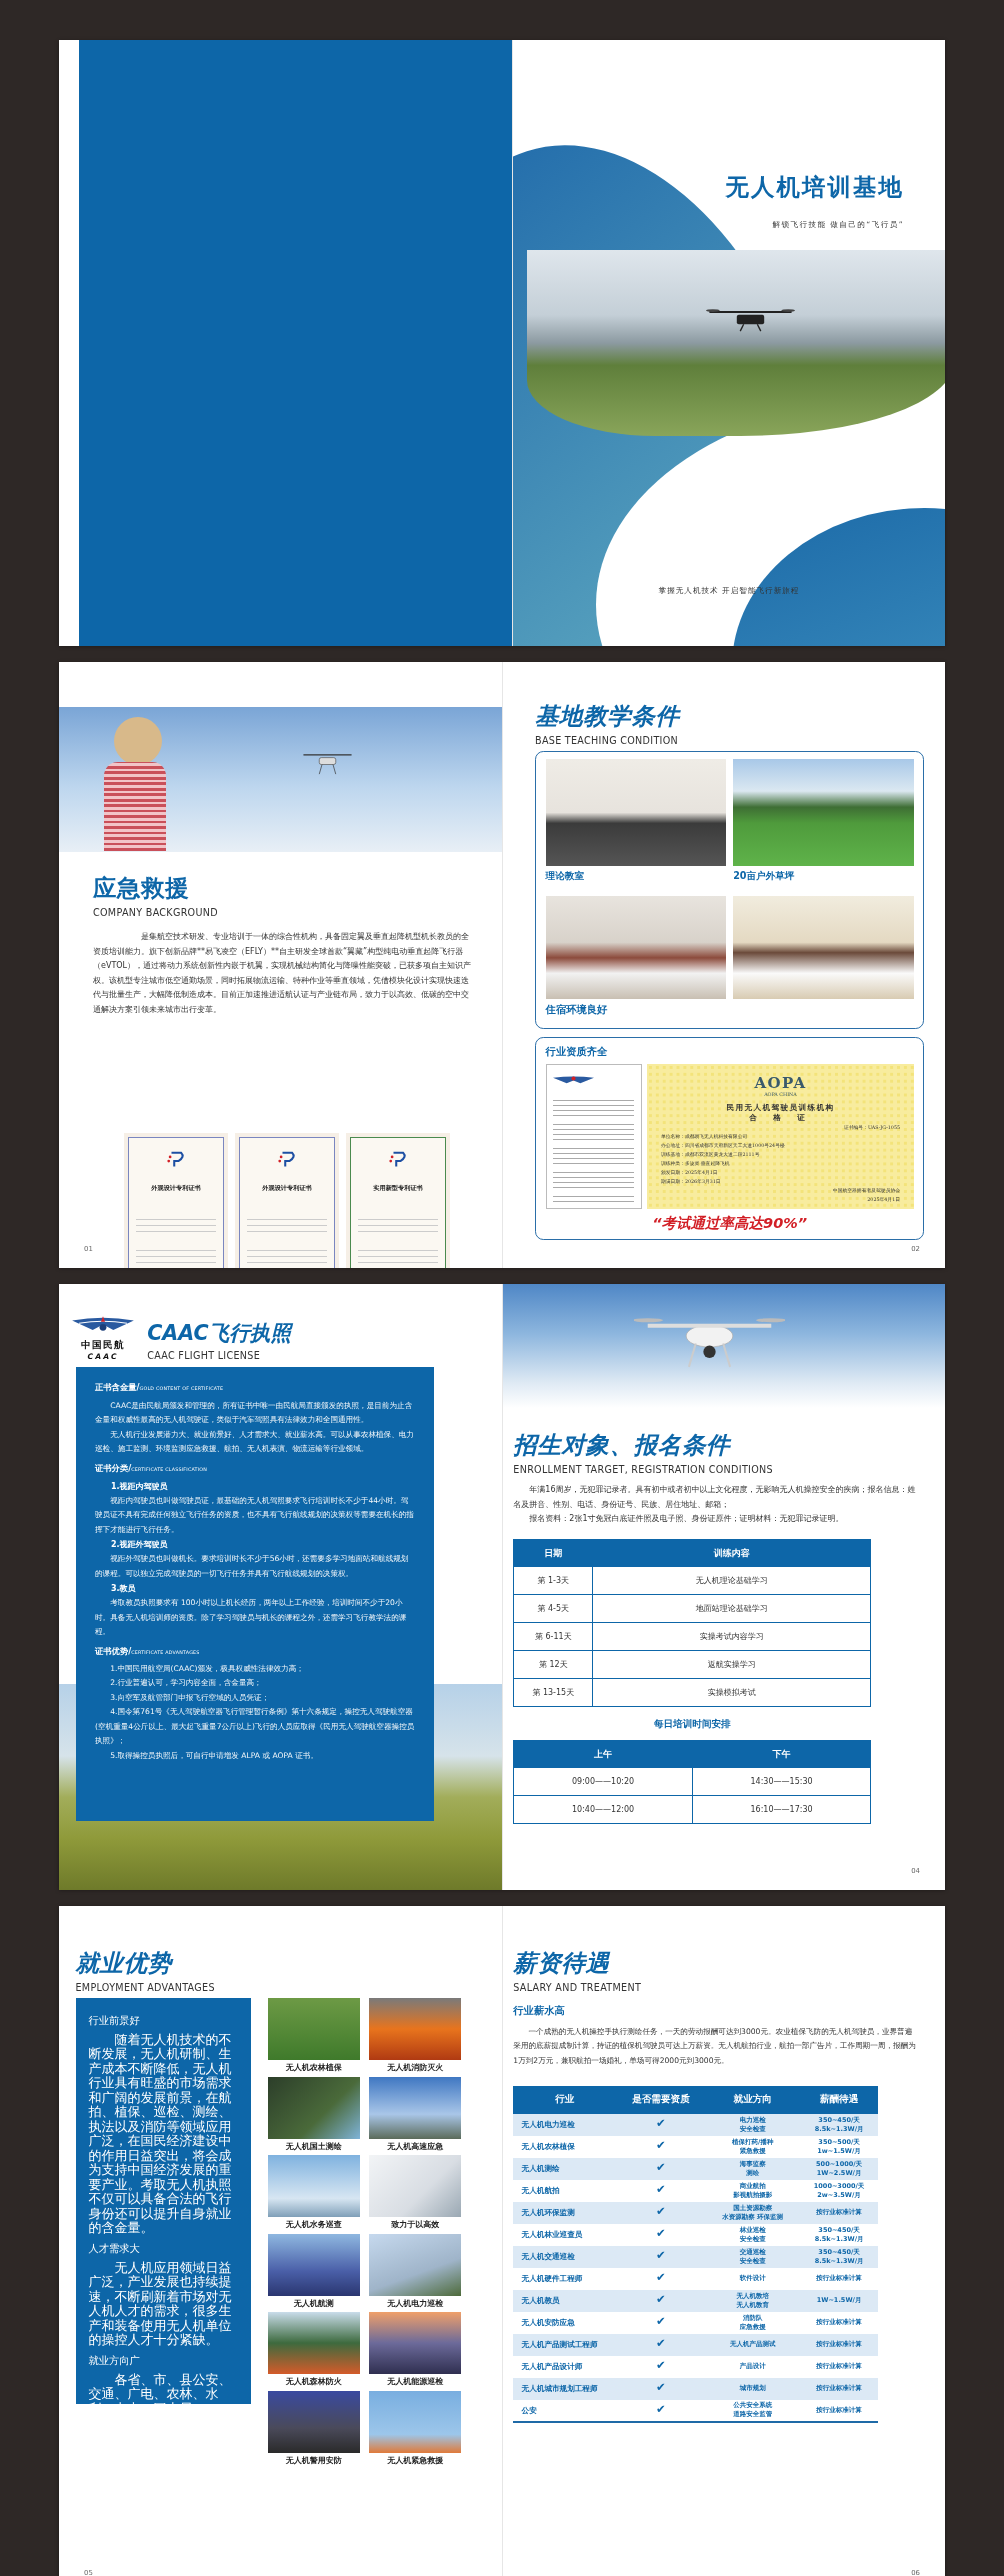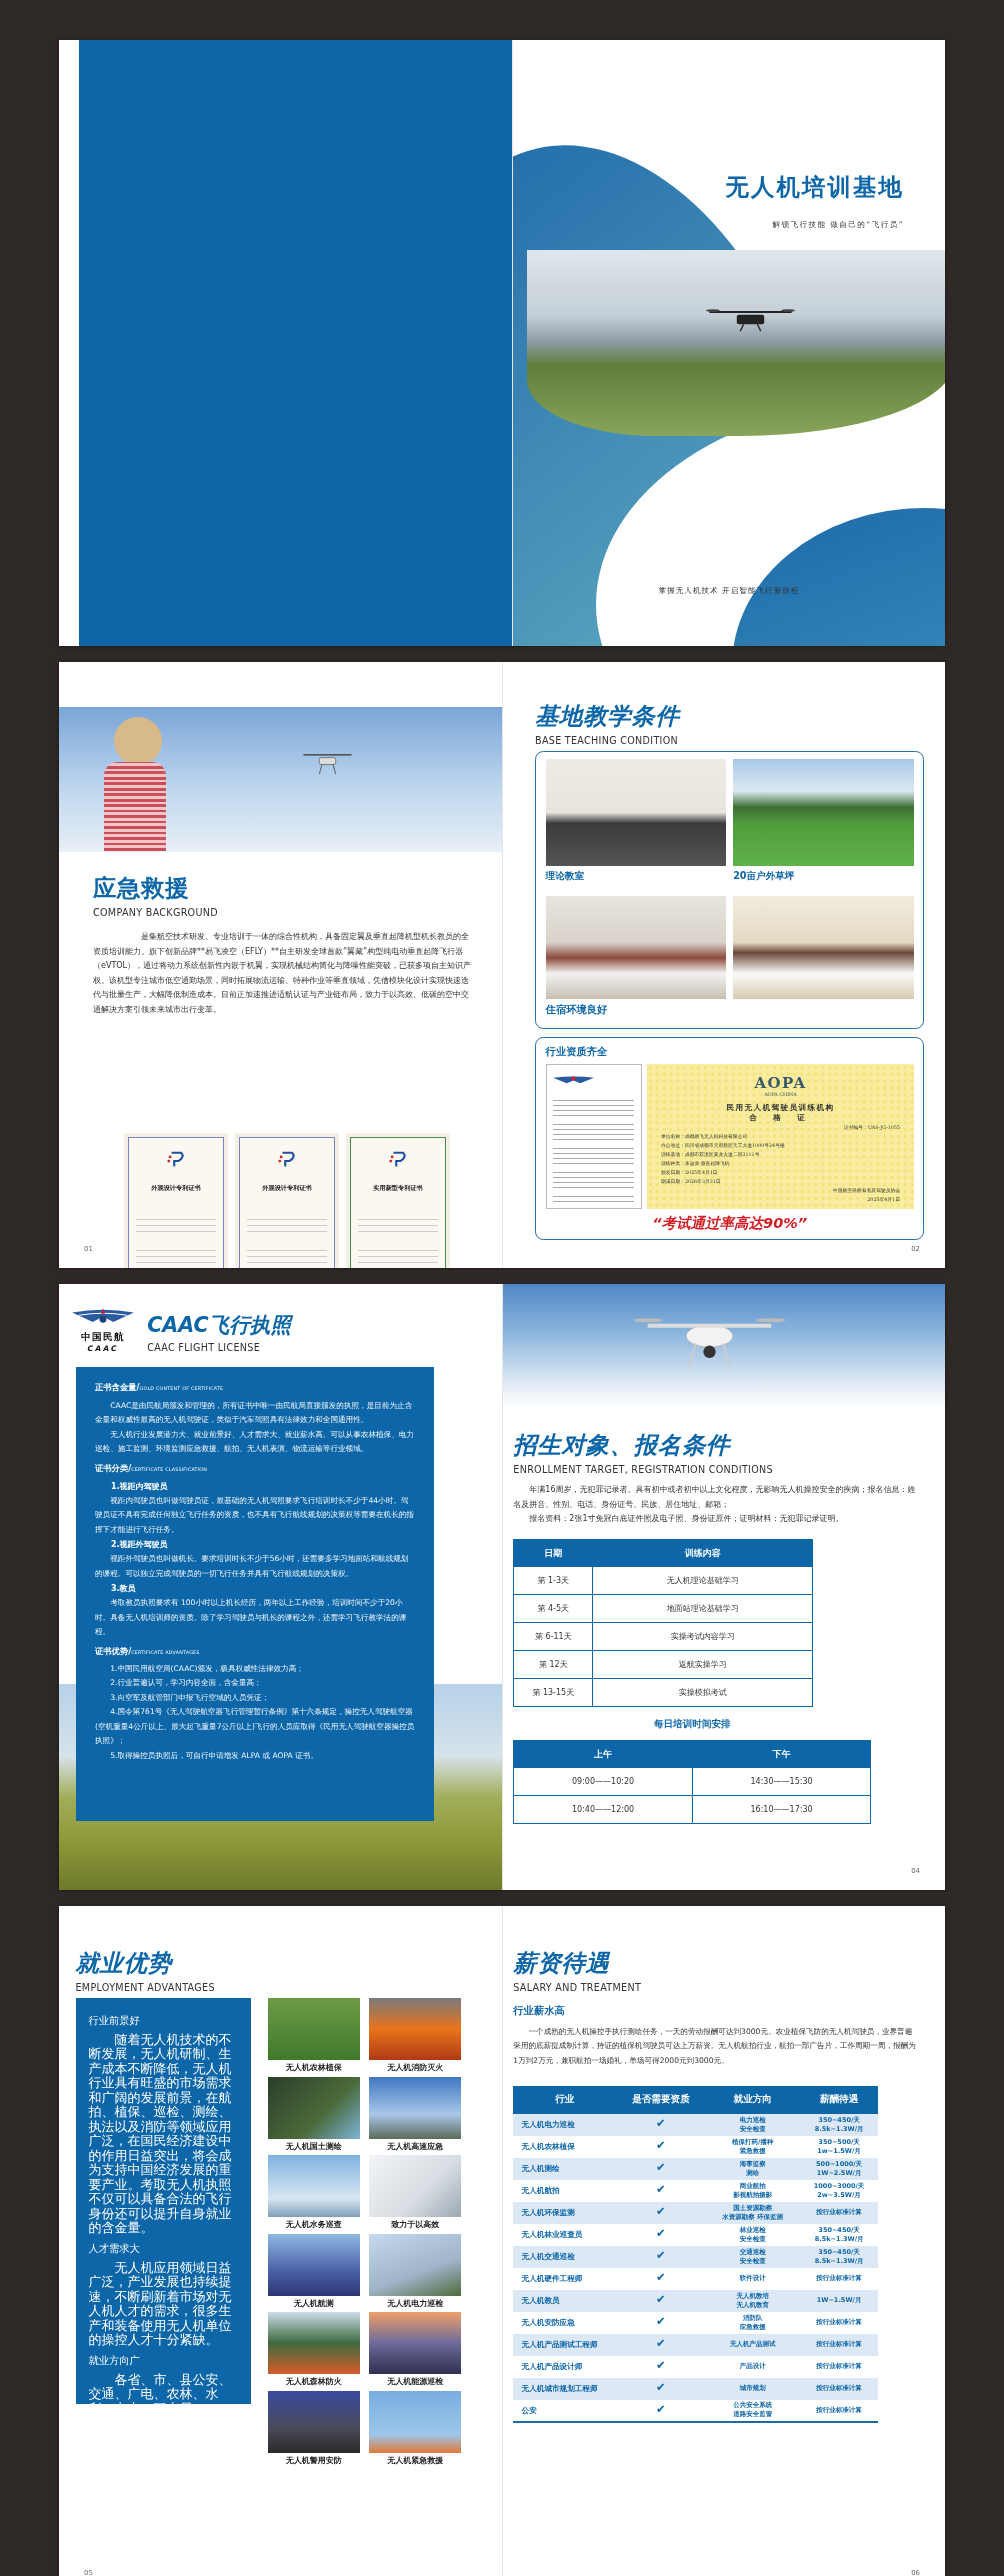--- a/index.html
+++ b/index.html
@@ -51,21 +51,21 @@
   .qdoc { width: 96px; height: 145px; background: #fff; border: 0.7px solid #bbb; padding: 9.6px 6.9px; }
   .qlines { height: 103px; background: repeating-linear-gradient(0deg,#aaa 0 0.7px,transparent 0.7px 4.8px); margin-top: 11px; }
   .aopa { flex: 1; height: 145px; background: radial-gradient(circle,#f3e37a 1.4px,#f8ec9e 1.4px) 0 0/6.9px 6.9px; padding: 9.6px 13.8px; font-family: "DejaVu Serif", serif; color: #333; }
   .aopa-logo { text-align: center; font-size: 15px; font-weight: bold; color: #3a5a6b; letter-spacing: 1.4px; }
   .aopa-t1 { text-align: center; font-size: 7.6px; font-weight: bold; margin-top: 5.5px; letter-spacing: 1.4px; }
   .aopa-t2 { text-align: center; font-size: 7.6px; font-weight: bold; letter-spacing: 6.9px; }
   .aopa-ln { font-size: 4.8px; line-height: 9px; }
   .pass { text-align: center; font-size: 14.5px; font-weight: bold; color: #d21f26; margin-top: 4.1px; font-style: italic; }
   
   #s3 { top: 1284px; height: 606px; }
-  .caac-head { position: absolute; left: 9.6px; top: 23px; display: flex; align-items: flex-end; gap: 9.6px; }
+  .caac-head { position: absolute; left: 9.6px; top: 31px; display: flex; align-items: flex-end; gap: 9.6px; }
   .caac-logo { width: 69px; text-align: center; }
   .caac-logo .wings { height: 20.6px; position: relative; }
   .caac-logo .cn { font-family: "DejaVu Serif", serif; font-size: 9.6px; font-weight: bold; color: #111; letter-spacing: 1.4px; }
   .caac-logo .en { font-size: 7.6px; font-style: italic; font-weight: bold; color: #111; letter-spacing: 2.1px; }
   .caac-title { font-size: 20.6px; font-weight: bold; font-style: italic; color: #0d66a8; }
   .wheat { position: absolute; left: 0; right: 0; bottom: 0; height: 206px;
     background: linear-gradient(180deg,#b6d1e8 0%,#d6e3ea 35%,#a2ad5a 55%,#8f9a3a 75%,#6e7a2a 100%); }
   .caac-box { position: absolute; left: 17px; top: 83px; width: 358px; height: 454px; background: #0d66a8; color: #fff; padding: 9.6px 19px; z-index: 2; }
   .cb-h { font-size: 8.3px; font-weight: bold; margin-top: 5.5px; }
   .cb-h small { font-size: 4.8px; font-weight: normal; letter-spacing: 0.2px; }
@@ -272,21 +272,21 @@
         <circle cx="110" cy="78" r="9" fill="#333"></circle>
         <line x1="90" y1="66" x2="80" y2="100" stroke="#ccc" stroke-width="3"></line>
           <line x1="130" y1="66" x2="140" y2="100" stroke="#ccc" stroke-width="3"></line>
       </svg>
     </div>
     <div class="enroll">
       <div class="h-title">招生对象、报名条件</div>
       <div class="h-sub">ENROLLMENT TARGET, REGISTRATION CONDITIONS</div>
       <p class="para" style="margin-top:8.3px">年满16周岁，无犯罪记录者。具有初中或者初中以上文化程度，无影响无人机操控安全的疾病；报名信息：姓名及拼音、性别、电话、身份证号、民族、居住地址、邮箱；</p>
       <p class="para">报名资料：2张1寸免冠白底证件照及电子照、身份证原件；证明材料：无犯罪记录证明。</p>
-      <table class="tbl" style="margin-top:12.4px; width:300px">
+      <table class="tbl" style="margin-top:12.4px; width:358px">
         <thead>
             <tr>
           <th style="width:79px">日期</th>
           <th>训练内容</th>
         </tr>
           </thead>
         <tbody>
           <tr>
               <td>第 1-3天</td>
               <td>无人机理论基础学习</td>

